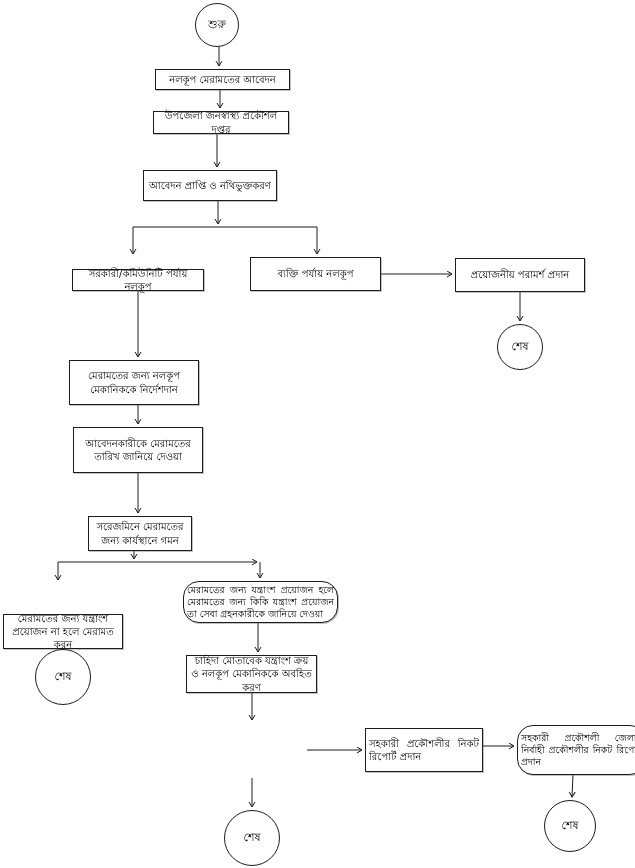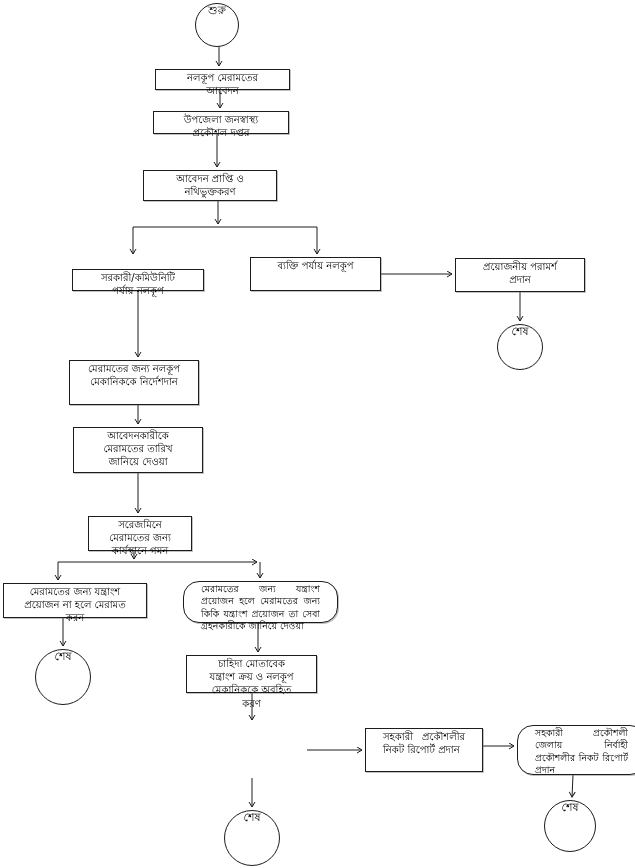--- a/index.html
+++ b/index.html
@@ -8,29 +8,29 @@
     width:635px;height:868px;
     background:#ffffff;
     font-family:"DejaVu Sans","Liberation Sans",sans-serif;
     color:#000;
     overflow:hidden;
   }
   svg.wires{position:absolute;left:0;top:0;width:635px;height:868px;}
   .node{
     position:absolute;
     box-sizing:border-box;
-    display:flex;justify-content:center;
+    display:flex;align-items:center;justify-content:center;
     background:#ffffff;
     font-size:10px;line-height:1.32;
     text-align:center;
   }
   .box{
     border:1px solid #1c1c1c;
     box-shadow:1px 1px 0 rgba(120,120,120,.45);
-    padding:1px 17px;
+    padding:1px 3px;
   }
   .circle{
     border:1px solid #1c1c1c;
     border-radius:50%;
     font-size:11px;
   }
   .small{font-size:9.3px;border-radius:16px;}
   .jleft span{text-align:justify;text-align-last:left;}
   .node span{display:block;width:100%;}
 </style>
@@ -126,21 +126,21 @@
   </div>
 
   <div class="node box" style="left:73px;top:427px;width:130px;height:46px">
     <span>আবেদনকারীকে মেরামতের তারিখ জানিয়ে দেওয়া</span>
   </div>
 
   <div class="node box" style="left:88px;top:516px;width:104px;height:35px">
     <span>সরেজমিনে মেরামতের জন্য কার্যস্থানে গমন</span>
   </div>
 
-  <div class="node box" style="left:3px;top:583px;width:144px;height:35px">
+  <div class="node box" style="left:3px;top:614px;width:120px;height:35px">
     <span>মেরামতের জন্য যন্ত্রাংশ প্রয়োজন না হলে মেরামত করন</span>
   </div>
 
   <div class="node circle" style="left:35px;top:649px;width:56px;height:56px">
     <span>শেষ</span>
   </div>
 
   <div class="node box small jleft" style="left:183px;top:581px;width:155px;height:42px">
     <span>মেরামতের জন্য যন্ত্রাংশ প্রয়োজন হলে মেরামতের জন্য কিকি যন্ত্রাংশ প্রয়োজন তা সেবা গ্রহনকারীকে জানিয়ে দেওয়া</span>
   </div>

